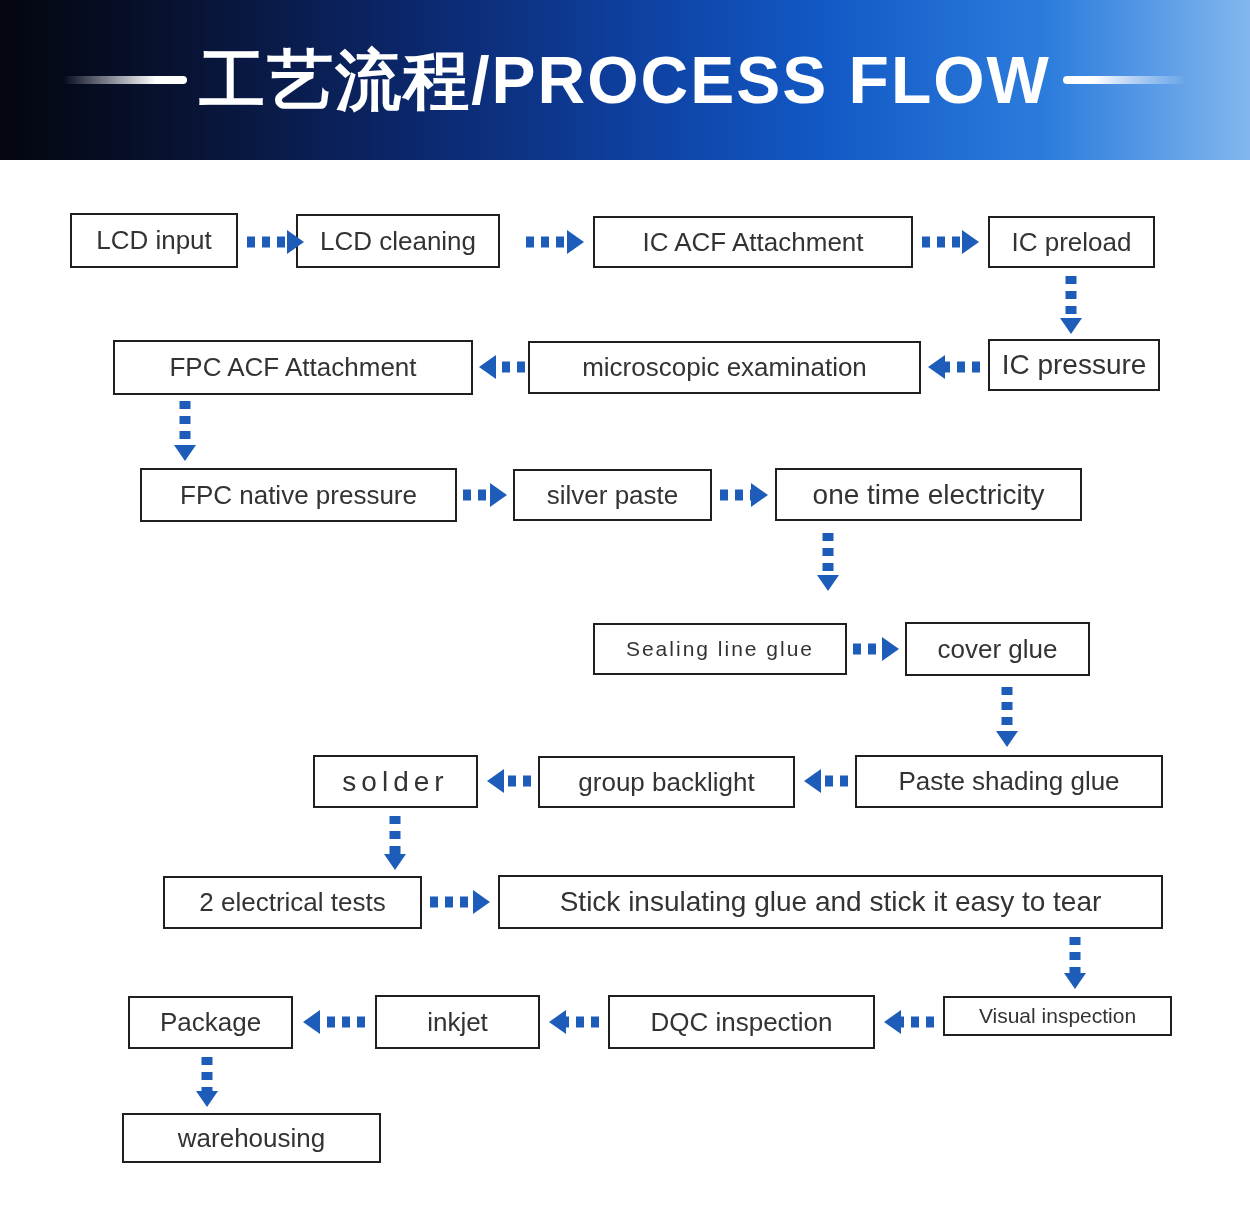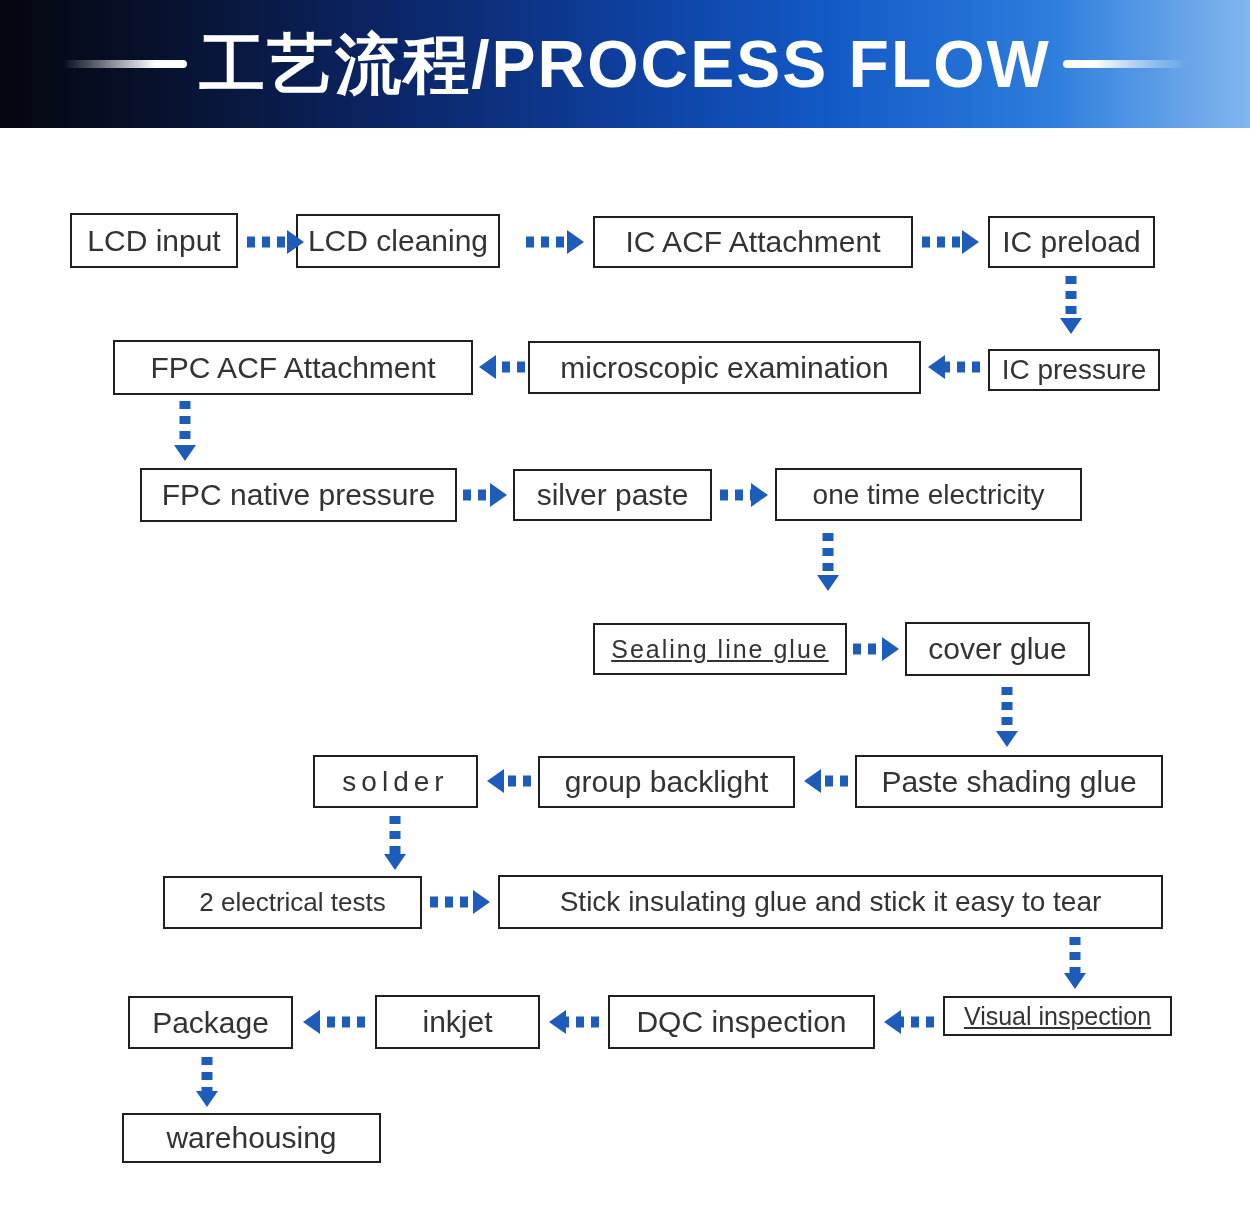--- a/index.html
+++ b/index.html
@@ -2,41 +2,41 @@
 <html><head>
 <meta charset="utf-8">
 <style>
   html,body{margin:0;padding:0;background:#ffffff;}
   .canvas{
     position:relative;width:1250px;height:1226px;background:#ffffff;
     font-family:"Liberation Sans", sans-serif;overflow:hidden;
   }
   
   .banner{
-    position:absolute;left:0;top:0;width:1250px;height:128px;
+    position:absolute;left:0;top:0;width:1250px;height:160px;
     background:linear-gradient(90deg,#04060e 0%,#081231 14%,#0b2668 32%,#0e3f9e 50%,#1259c5 66%,#2d7ddd 84%,#83b6ee 100%);
     display:flex;align-items:center;justify-content:center;gap:12px;
   }
   .title{
     margin:0;color:#ffffff;font-size:66px;font-weight:700;letter-spacing:2px;
     white-space:nowrap;line-height:1;
   }
   .hline{display:inline-block;height:8px;width:124px;border-radius:4px;}
   .hl-left{background:linear-gradient(90deg,rgba(255,255,255,0),#ffffff 75%);}
   .hl-right{background:linear-gradient(90deg,#ffffff 25%,rgba(255,255,255,0));}
   
   .node{
     position:absolute;border:2px solid #1f1f1f;background:#ffffff;color:#333333;
     display:flex;align-items:center;justify-content:center;
-    font-size:30px;white-space:nowrap;text-align:center;box-sizing:border-box;
+    font-size:26px;white-space:nowrap;text-align:center;box-sizing:border-box;
     padding:0 5px;
   }
   .fs28{font-size:28px;}
   .fs26{font-size:26px;}
-  .fs25{font-size:25px;text-decoration:underline;}
+  .fs25{font-size:21px;}
   .ls2{letter-spacing:2px;}
   .ls5{letter-spacing:5px;}
   
   .arrow{position:absolute;}
   
   .ar::before{
     content:"";position:absolute;left:0;right:17px;top:50%;height:11px;
     transform:translateY(-50%);
     background:repeating-linear-gradient(90deg,#1e5cba 0 8px,transparent 8px 15px);
   }
@@ -76,21 +76,21 @@
     <span class="hline hl-right"></span>
   </div>
 
   <div class="node" style="left:70px;top:213px;width:168px;height:55px">LCD input</div>
   <div class="node" style="left:296px;top:214px;width:204px;height:54px">LCD cleaning</div>
   <div class="node" style="left:593px;top:216px;width:320px;height:52px">IC ACF Attachment</div>
   <div class="node" style="left:988px;top:216px;width:167px;height:52px">IC preload</div>
 
   <div class="node" style="left:528px;top:341px;width:393px;height:53px">microscopic examination</div>
   <div class="node" style="left:113px;top:340px;width:360px;height:55px">FPC ACF Attachment</div>
-  <div class="node fs28" style="left:988px;top:349px;width:172px;height:42px">IC pressure</div>
+  <div class="node fs28" style="left:988px;top:339px;width:172px;height:52px">IC pressure</div>
 
   <div class="node" style="left:140px;top:468px;width:317px;height:54px">FPC native pressure</div>
   <div class="node" style="left:513px;top:469px;width:199px;height:52px">silver paste</div>
   <div class="node fs28" style="left:775px;top:468px;width:307px;height:53px">one time electricity</div>
 
   <div class="node fs25 ls2" style="left:593px;top:623px;width:254px;height:52px">Sealing line glue</div>
   <div class="node" style="left:905px;top:622px;width:185px;height:54px">cover glue</div>
 
   <div class="node fs28 ls5" style="left:313px;top:755px;width:165px;height:53px">solder</div>
   <div class="node" style="left:538px;top:756px;width:257px;height:52px">group backlight</div>

